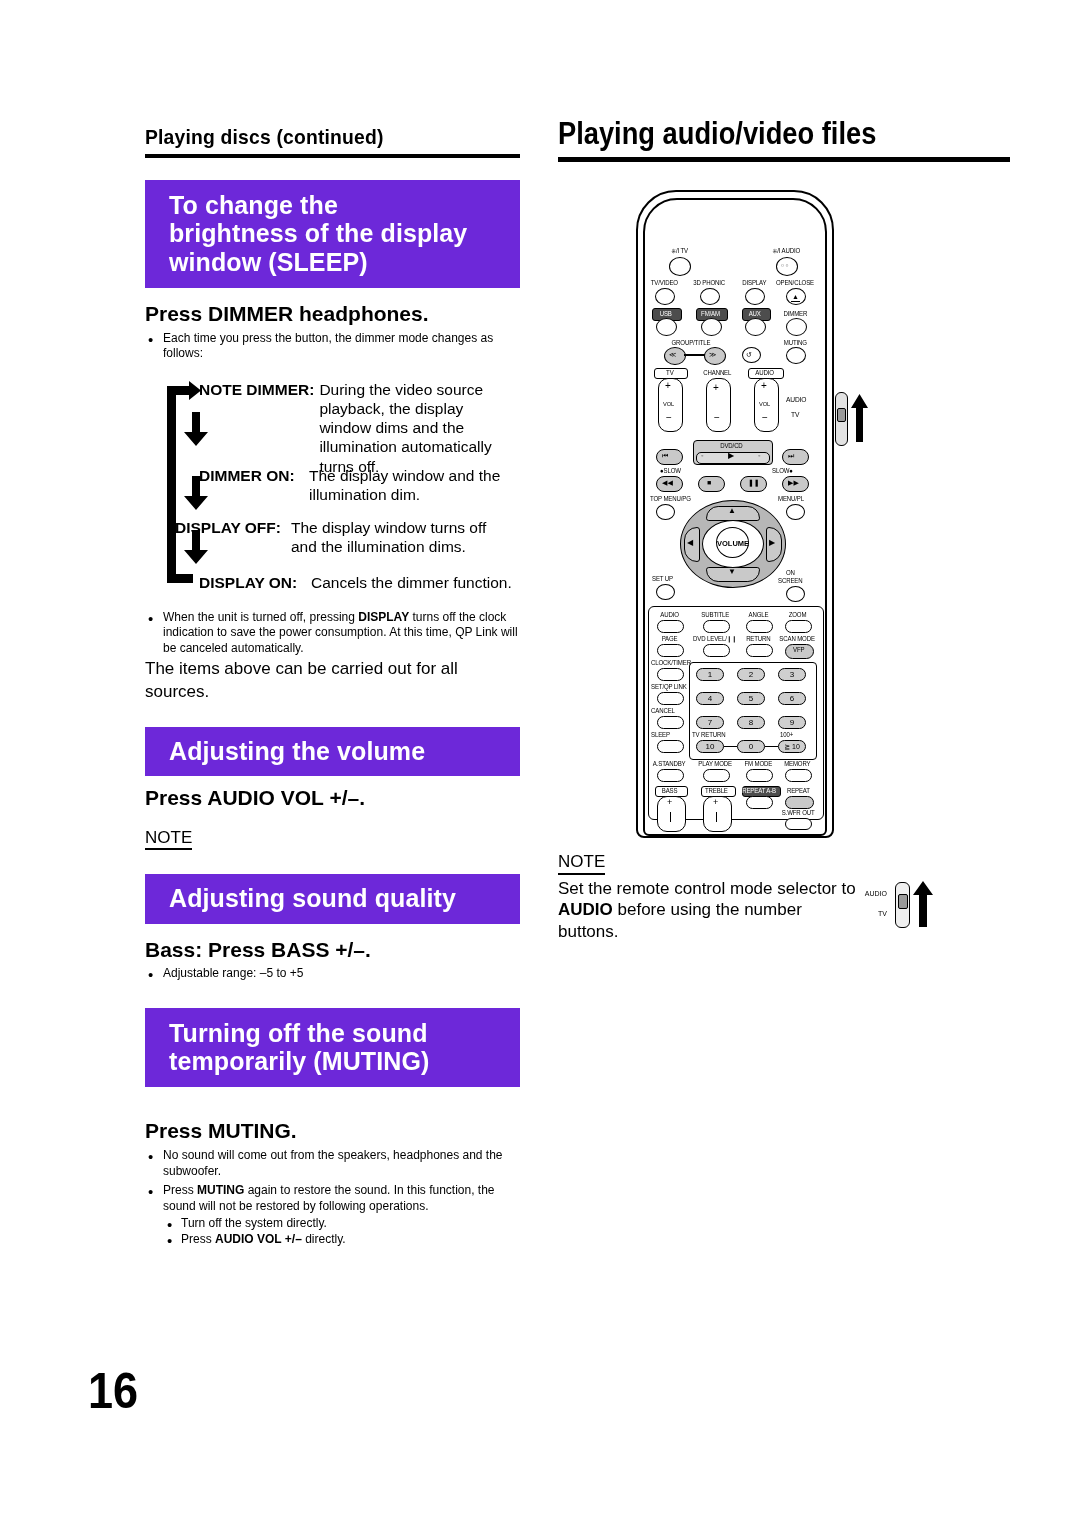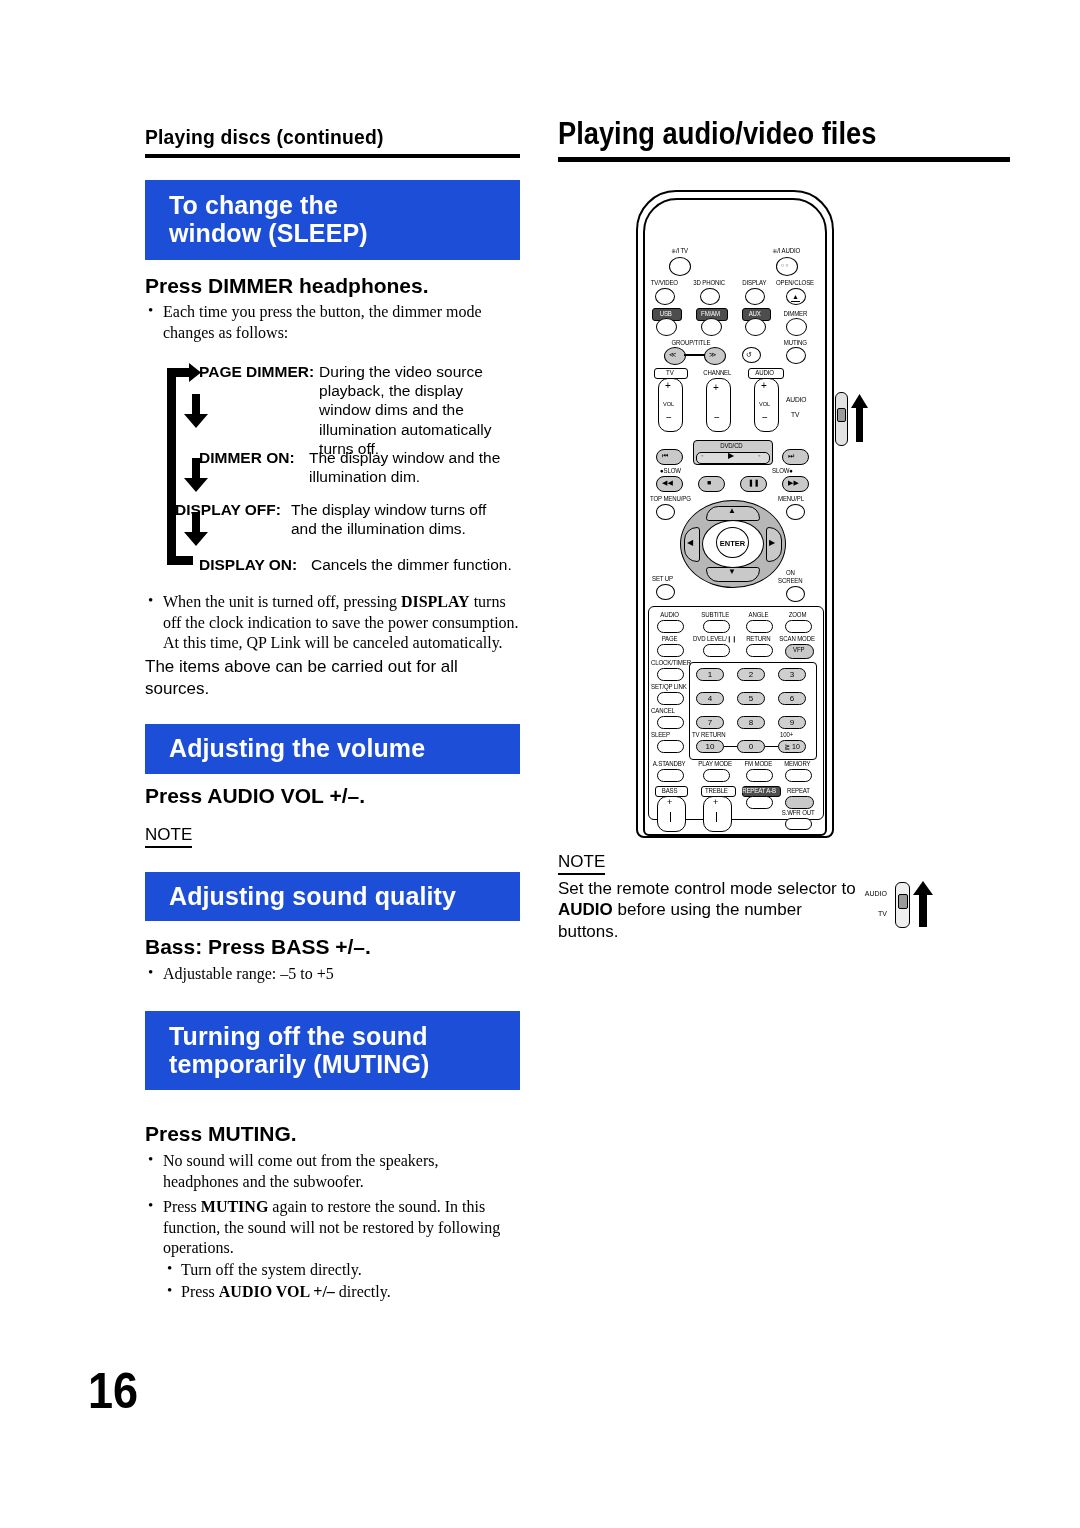--- a/index.html
+++ b/index.html
@@ -63,21 +63,21 @@
   }
   .rule-right {
     height: 5px;
     background: #000;
     margin-top: 6px;
     width: 452px;
   }
 
   
   .banner {
-    background: #1d4ed8;
+    background: #6d28d9;
     color: #fff;
     font-weight: bold;
     font-size: 25px;
     line-height: 1.13;
     padding: 11px 0 12px 24px;
     letter-spacing: 0.1px;
   }
   .banner.one-line { padding: 10px 0 11px 24px; }
 
   
@@ -89,24 +89,23 @@
   }
 
   
   .body-text {
     font-size: 17px;
     line-height: 1.3;
   }
   .bullet {
     position: relative;
     padding-left: 18px;
-    font-size: 16px;
+    font-size: 12px;
     line-height: 1.3;
     margin-top: 4px;
-    font-family: Liberation Serif, serif;
   }
   .bullet::before {
     content: "\2022";
     position: absolute;
     left: 3px;
     top: -1px;
     font-size: 15px;
   }
   .bullet.sub {
     padding-left: 36px;
@@ -328,20 +327,21 @@
 <div class="page">
 
   <div class="col-left">
 
     <div class="runhead-left">Playing discs (continued)</div>
     <div class="rule-left"></div>
 
     <div style="margin-top:22px;">
       <div class="banner">
         <div>To change the</div>
+        <div>brightness of the display</div>
         <div>window (SLEEP)</div>
       </div>
 
       <div class="subhead" style="margin-top:14px;">Press DIMMER headphones.</div>
 
       <div class="bullet" style="width:350px;">Each time you press the button, the dimmer mode changes as follows:</div>
 
       <div class="flow">
         <div class="flow-spine"></div>
         <div class="flow-spine-foot"></div>
@@ -354,21 +354,21 @@
           <polygon points="9,0 17,0 17,20 25,20 13,34 1,20 9,20" fill="#000"></polygon>
         </svg>
         <svg class="flow-down" style="left:16px; top:98px;" viewBox="0 0 26 34">
           <polygon points="9,0 17,0 17,20 25,20 13,34 1,20 9,20" fill="#000"></polygon>
         </svg>
         <svg class="flow-down" style="left:16px; top:152px;" viewBox="0 0 26 34">
           <polygon points="9,0 17,0 17,20 25,20 13,34 1,20 9,20" fill="#000"></polygon>
         </svg>
 
         <div class="flow-row" style="top:2px; width:310px;">
-          <span class="flow-label">PAGE DIMMER:</span>
+          <span class="flow-label">NOTE DIMMER:</span>
           <span class="flow-desc" style="width:200px;">During the video source playback, the display window dims and the illumination automatically turns off.</span>
         </div>
 
         <div class="flow-row" style="top:88px; width:310px;">
           <span class="flow-label" style="width:92px;">DIMMER ON:</span>
           <span class="flow-desc" style="width:196px; margin-left:18px;">The display window and the illumination dim.</span>
         </div>
 
         <div class="flow-row" style="top:140px; left:8px; width:330px;">
           <span class="flow-label" style="width:112px;">DISPLAY OFF:</span>
@@ -550,21 +550,21 @@
       <div class="dpad-seg" style="left:62px; top:306px; width:52px; height:13px; border-radius:26px 26px 6px 6px; background:#c9c9c9;"></div>
       <div class="sym" style="left:84px; top:307px; font-size:8px;">▲</div>
       <div class="dpad-seg" style="left:62px; top:367px; width:52px; height:13px; border-radius:6px 6px 26px 26px; background:#c9c9c9;"></div>
       <div class="sym" style="left:84px; top:368px; font-size:8px;">▼</div>
       <div class="dpad-seg" style="left:40px; top:327px; width:14px; height:33px; border-radius:26px 6px 6px 26px; background:#c9c9c9;"></div>
       <div class="sym" style="left:43px; top:339px; font-size:8px;">◀</div>
       <div class="dpad-seg" style="left:122px; top:327px; width:14px; height:33px; border-radius:6px 26px 26px 6px; background:#c9c9c9;"></div>
       <div class="sym" style="left:125px; top:339px; font-size:8px;">▶</div>
 
       <div style="position:absolute; left:58px; top:320px; width:60px; height:46px; border:1.6px solid #000; border-radius:50%; background:#fff;"></div>
-      <div style="position:absolute; left:72px; top:327px; width:33px; height:31px; border:1.6px solid #000; border-radius:50%; background:#fff; font-size:7.5px; font-weight:bold; text-align:center; line-height:31px; box-sizing:border-box;">ENTER</div>
+      <div style="position:absolute; left:72px; top:327px; width:33px; height:31px; border:1.6px solid #000; border-radius:50%; background:#fff; font-size:7.5px; font-weight:bold; text-align:center; line-height:31px; box-sizing:border-box;">VOLUME</div>
 
       <div class="lbl" style="left:8px; top:376px;">SET UP</div>
       <div class="btn" style="left:12px; top:384px; width:19px; height:16px;"></div>
       <div class="lbl" style="left:142px; top:370px;">ON</div>
       <div class="lbl" style="left:134px; top:378px;">SCREEN</div>
       <div class="btn" style="left:142px; top:386px; width:19px; height:16px;"></div>
 
       <div style="position:absolute; left:4px; top:406px; width:174px; height:212px; border:1.2px solid #000; border-radius:6px;"></div>
 
       <div class="lbl c" style="left:26px; top:412px;">AUDIO</div>

